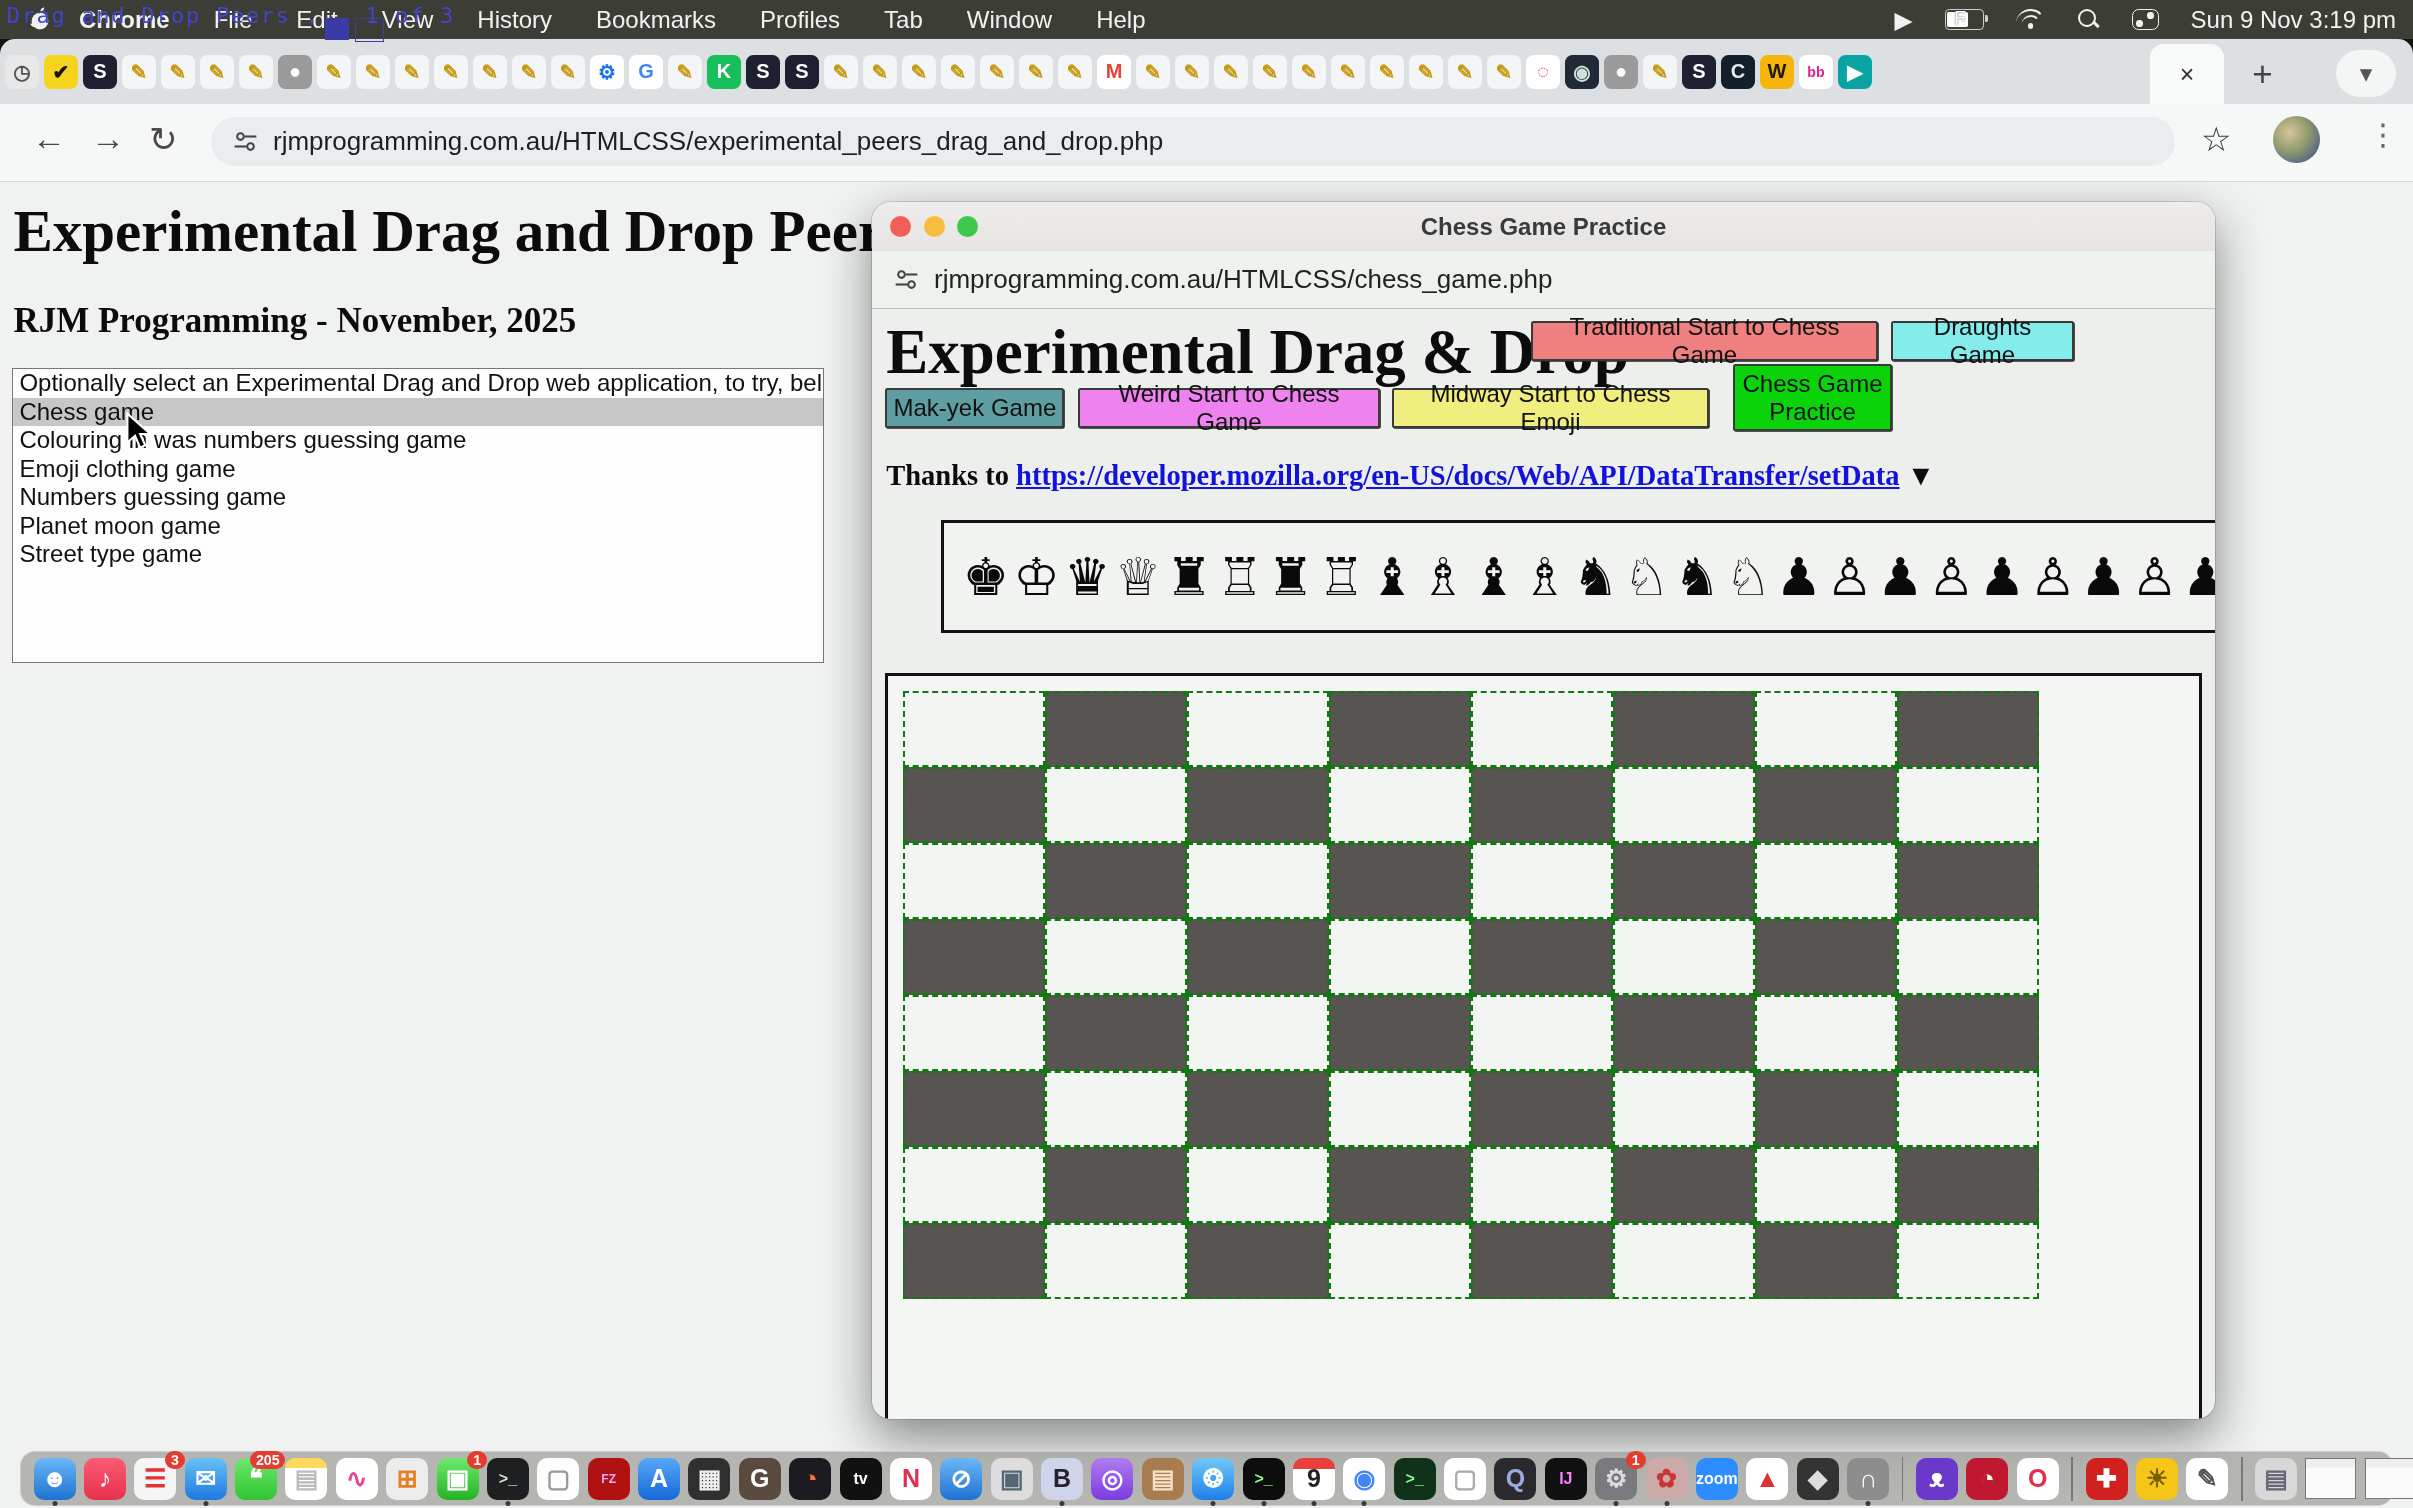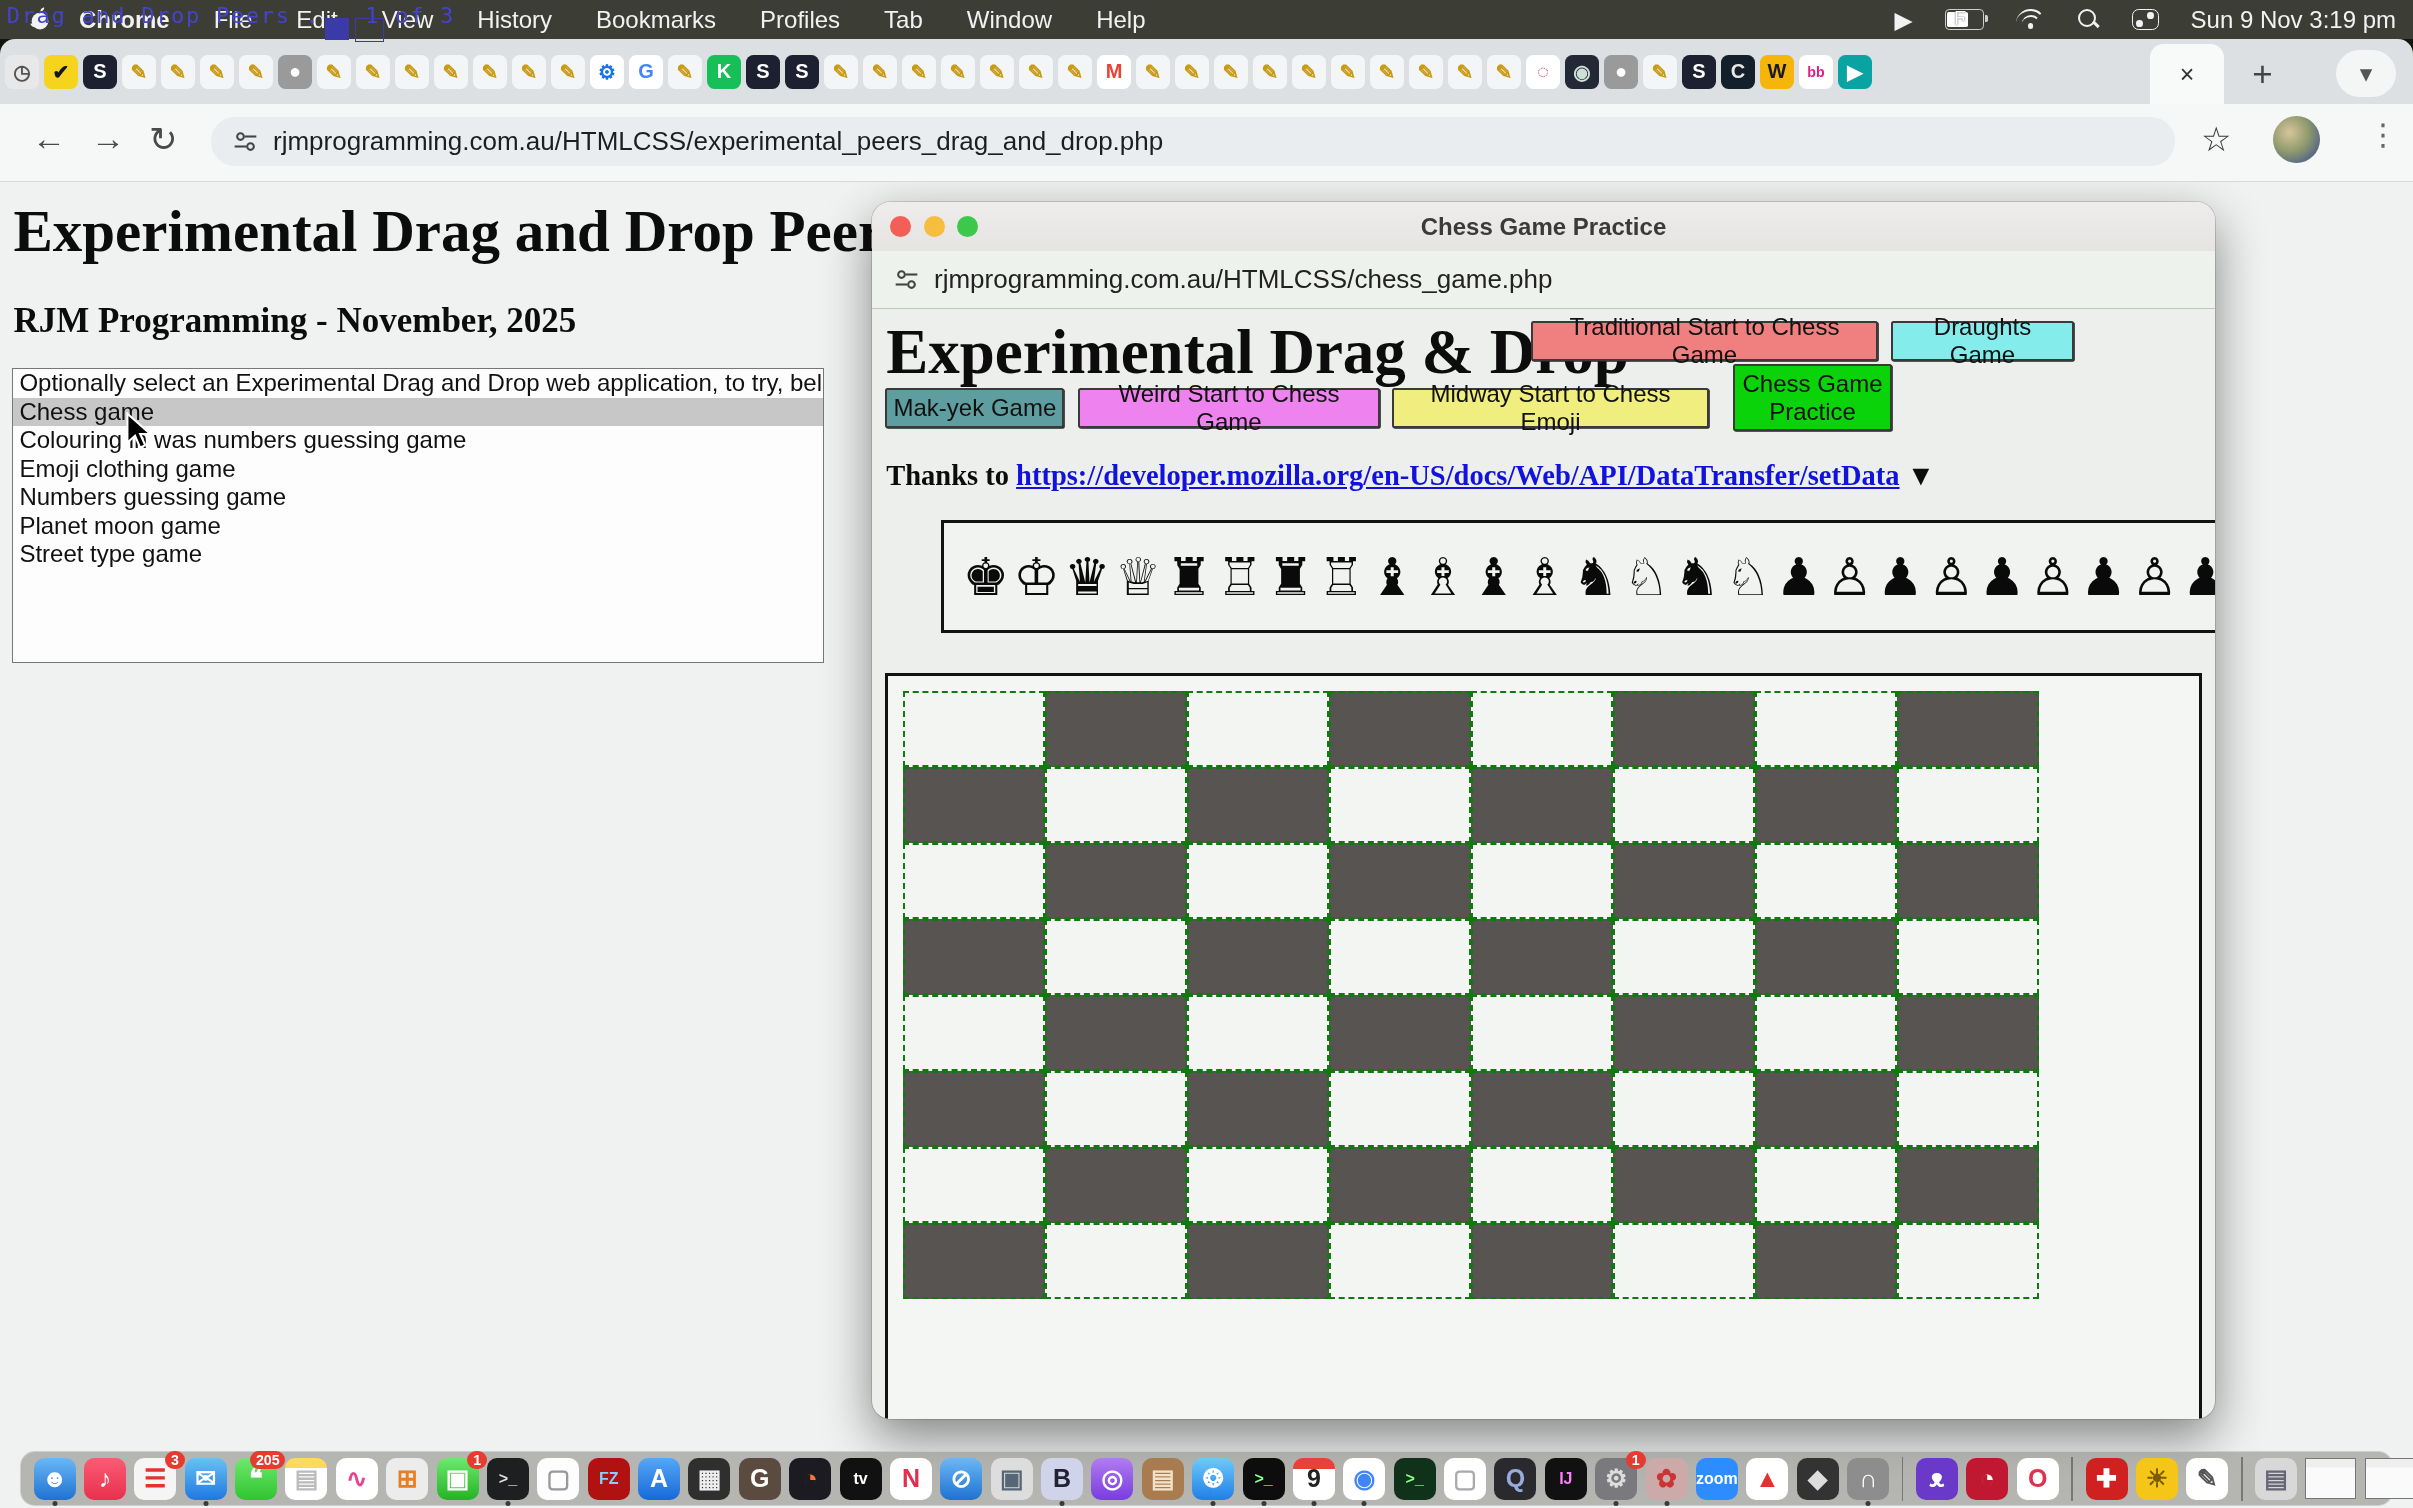--- a/index.html
+++ b/index.html
@@ -352,21 +352,21 @@
       <div class="dicon" style="background: linear-gradient(rgb(251, 92, 116), rgb(232, 48, 77)); color: rgb(255, 255, 255);">♪</div>
       <div class="dicon" style="background: rgb(245, 245, 245); color: rgb(226, 51, 51);">☰<span class="badge">3</span></div>
       <div class="dicon" style="background: linear-gradient(rgb(103, 193, 245), rgb(31, 120, 224)); color: rgb(255, 255, 255);">✉<span class="rdot"></span></div>
       <div class="dicon" style="background: linear-gradient(rgb(110, 232, 110), rgb(47, 197, 47)); color: rgb(255, 255, 255);">❝<span class="badge">205</span></div>
       <div class="dicon" style="background: linear-gradient(rgb(255, 217, 92) 24%, rgb(255, 255, 255) 24%); color: rgb(187, 187, 187);">▤</div>
       <div class="dicon" style="background: rgb(255, 255, 255); color: rgb(232, 67, 147);">∿</div>
       <div class="dicon" style="background: rgb(236, 236, 236); color: rgb(230, 126, 34);">⊞</div>
       <div class="dicon" style="background: linear-gradient(rgb(110, 232, 110), rgb(36, 179, 36)); color: rgb(255, 255, 255);">▣<span class="badge">1</span></div>
       <div class="dicon" style="background: rgb(29, 31, 33); color: rgb(221, 221, 221); font-size: 16px;">&gt;_<span class="rdot"></span></div>
       <div class="dicon" style="background: rgb(253, 253, 253); color: rgb(153, 153, 153);">▢</div>
-      <div class="dicon" style="background: rgb(176, 18, 18); color: #7dd3fc; font-size: 16px;">FZ</div>
+      <div class="dicon" style="background: rgb(176, 18, 18); color: #f0abfc; font-size: 12px;">FZ</div>
       <div class="dicon" style="background: linear-gradient(rgb(85, 167, 247), rgb(22, 104, 216)); color: rgb(255, 255, 255);">A</div>
       <div class="dicon" style="background: rgb(47, 47, 47); color: rgb(238, 238, 238);">▦</div>
       <div class="dicon" style="background: rgb(91, 74, 63); color: rgb(255, 255, 255);">G</div>
       <div class="dicon" style="background: rgb(28, 27, 34); color: rgb(255, 113, 57);">◔</div>
       <div class="dicon" style="background: rgb(17, 17, 17); color: rgb(255, 255, 255); font-size: 16px;">tv</div>
       <div class="dicon" style="background: rgb(255, 255, 255); color: rgb(224, 48, 78);">N</div>
       <div class="dicon" style="background: linear-gradient(rgb(107, 183, 245), rgb(30, 114, 210)); color: rgb(255, 255, 255);">⊘</div>
       <div class="dicon" style="background: rgb(221, 221, 221); color: rgb(85, 102, 119);">▣</div>
       <div class="dicon" style="background: rgb(207, 212, 234); color: rgb(34, 34, 51);">B<span class="rdot"></span></div>
       <div class="dicon" style="background: linear-gradient(rgb(176, 124, 240), rgb(122, 60, 224)); color: rgb(255, 255, 255);">◎</div>

